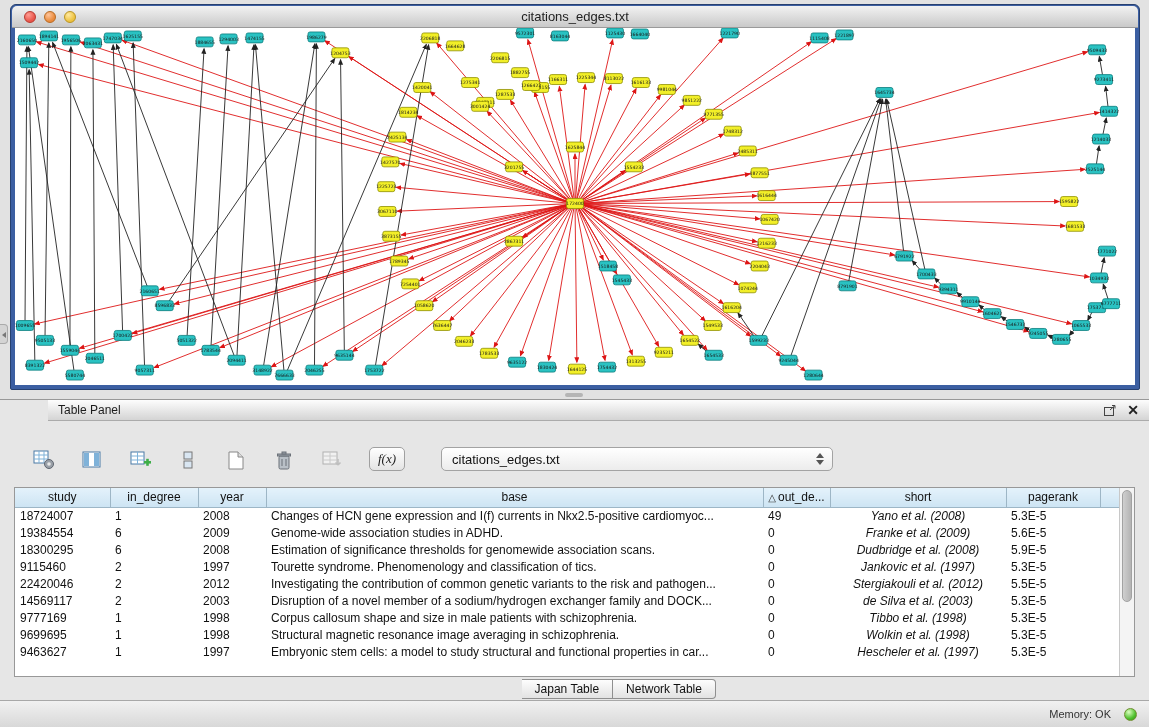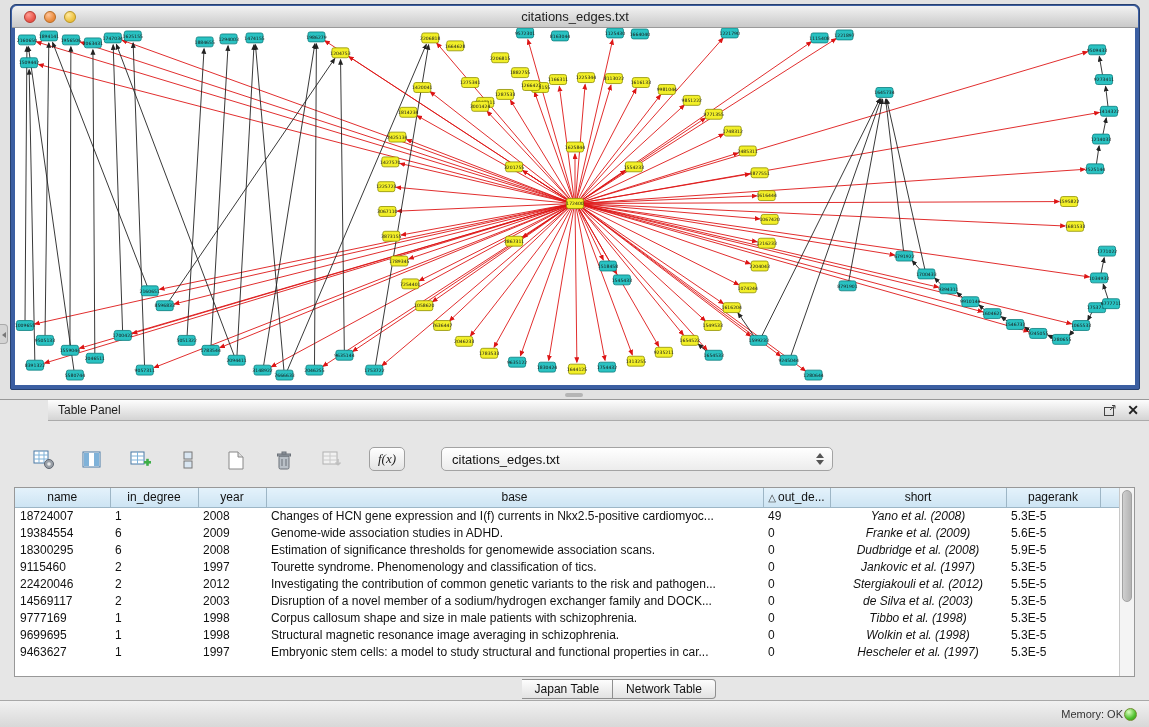--- a/index.html
+++ b/index.html
@@ -81,21 +81,21 @@
   .tabs { position:absolute; left:0; right:0; top:258px; display:flex; justify-content:center; }
   .tab { height:20px; padding:0 13px; font-size:12px; border:1px solid #8f8f8f; border-left:none;
     background:linear-gradient(#fdfdfd,#e2e2e2); color:#111; cursor:default; }
   .tab:first-child { border-left:1px solid #8f8f8f; border-radius:4px 0 0 4px; }
   .tab:last-child { border-radius:0 4px 4px 0; }
   .tab.selected { background:linear-gradient(#828282,#646464); color:#fff;margin-top:40px; }
 
   
   .status-bar { position:absolute; left:0; top:700px; width:1149px; height:27px;
     background:linear-gradient(#f1f1f1,#d8d8d8); border-top:1px solid #a8a8a8;
-    display:flex; align-items:center; justify-content:flex-end; gap:1px; padding-right:12px;
+    display:flex; align-items:center; justify-content:flex-end; gap:13px; padding-right:12px;
     font-size:11px; color:#333; }
   .mem-dot { width:13px; height:13px; border-radius:50%;
     background:radial-gradient(circle at 35% 28%, #dcffc0, #4fc12e 60%, #2e8f1a);
     border:1px solid #6f8f2f; }
 </style>
 </head>
 <body>
 
 <div class="net-window">
   <div class="titlebar">
@@ -803,21 +803,21 @@
             <col style="width:88px">
             <col style="width:68px">
           <col style="width:497px">
             <col style="width:67px">
             <col style="width:176px">
           <col style="width:94px">
             <col>
         </colgroup>
         <thead>
           <tr>
-            <th>name</th>
+            <th>study</th>
             <th>in_degree</th>
             <th>year</th>
             <th>base</th>
             <th>
               <span class="sort-tri">△</span><span>out_de...</span>
             </th>
             <th>short</th>
             <th>pagerank</th>
             <th></th>
           </tr>

